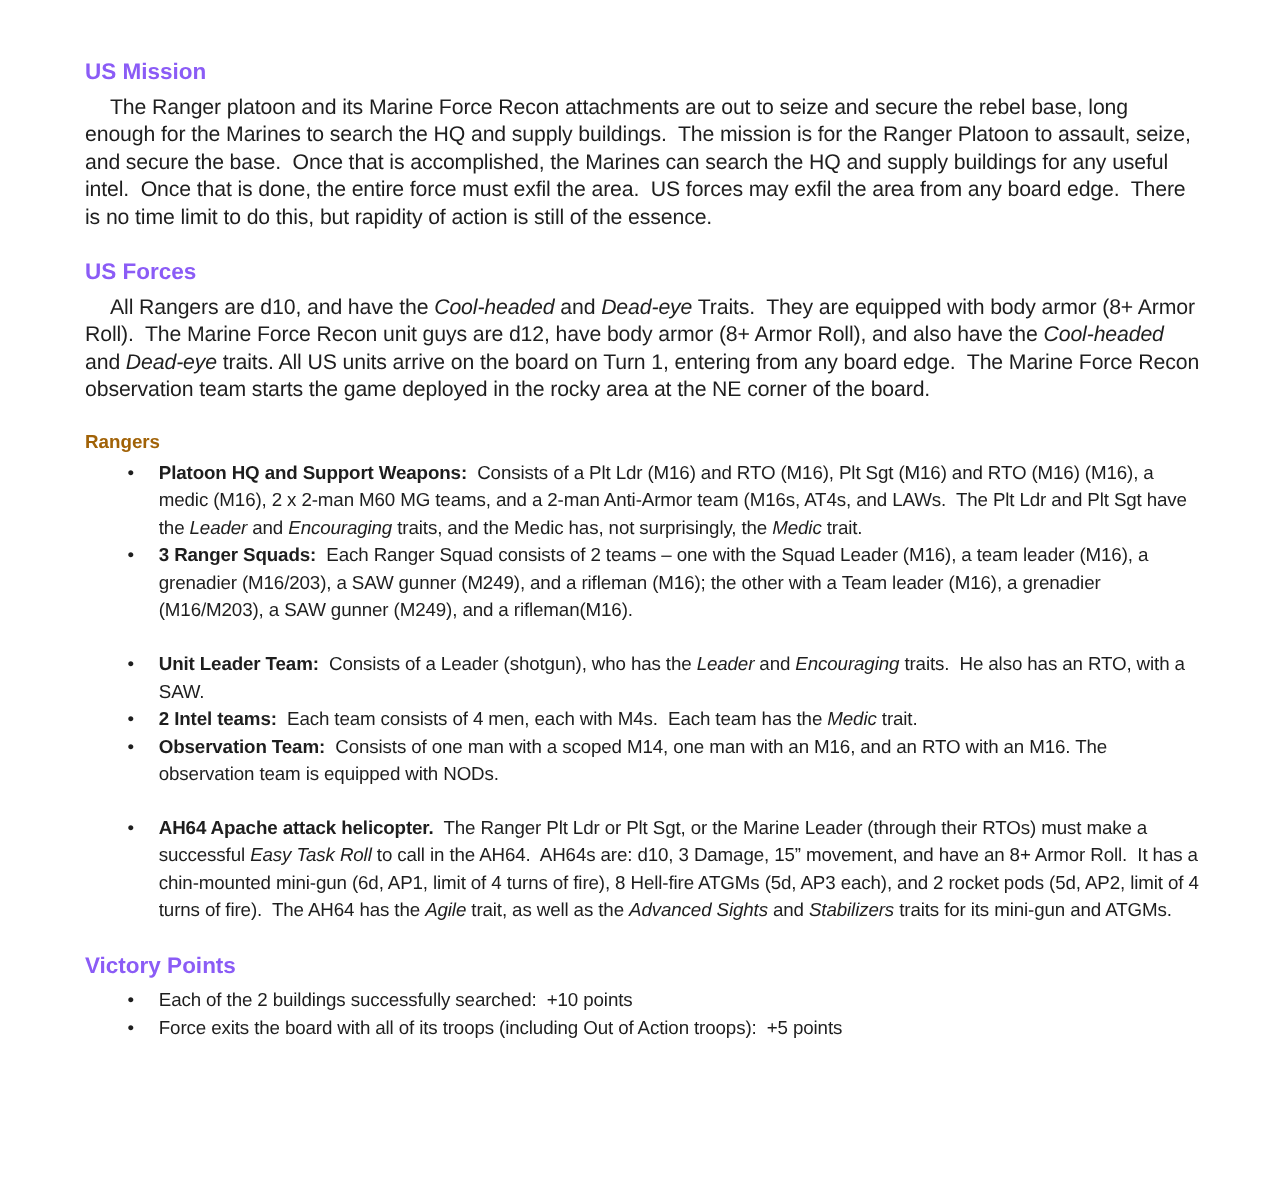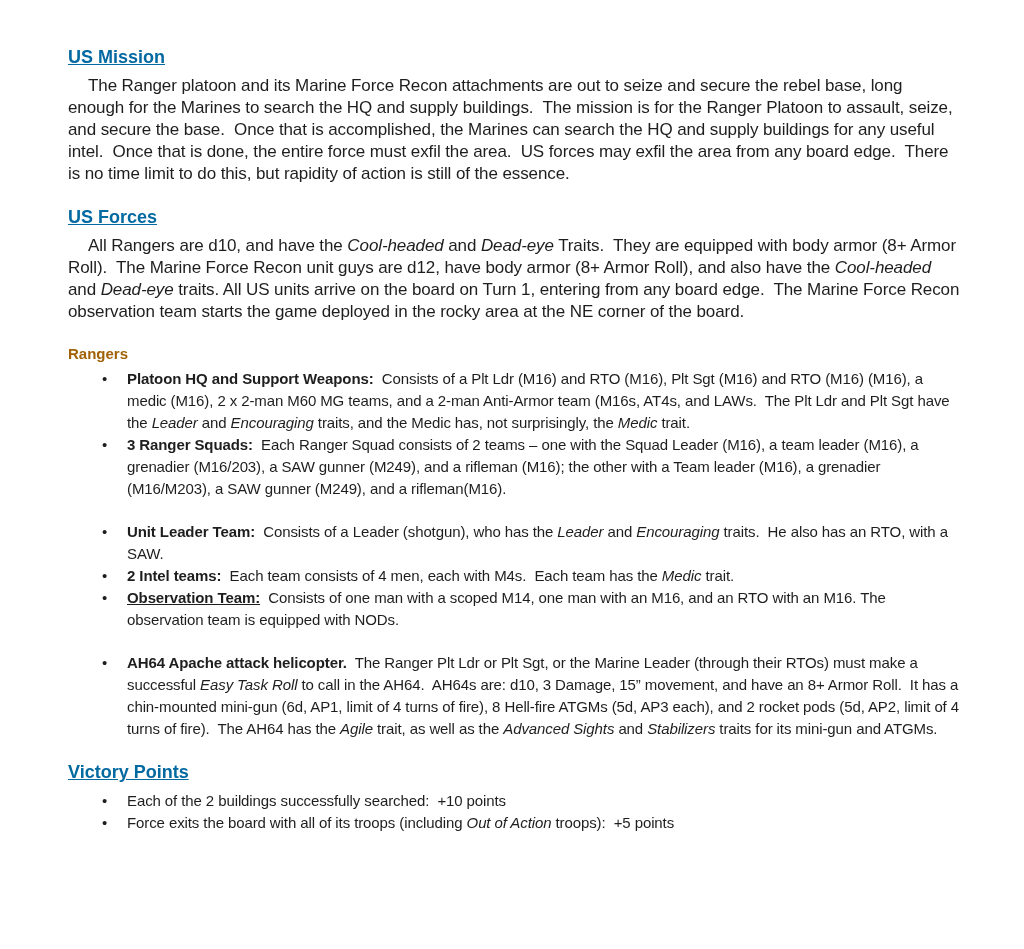--- a/index.html
+++ b/index.html
@@ -21,23 +21,22 @@
     top: 46px;
     width: 892px;
   }
   .section {
     margin: 0 0 21px 0;
   }
   .h-large {
     font-size: 18px;
     line-height: 22px;
     font-weight: bold;
-    color: #0369a1;
+    color: #8b5cf6;
     margin: 0 0 7px 0;
-    text-decoration: underline;
   }
   .h-small {
     font-size: 15px;
     line-height: 20px;
     font-weight: bold;
     color: #a16207;
     margin: 0 0 4px 0;
   }
   .para {
     font-size: 17px;
@@ -100,21 +99,21 @@
       <div class="bullet-row">
         <span class="bullet-glyph">•</span>
         <span class="bullet-text"><span style="font-weight: bold;">Unit Leader Team:</span><span>  Consists of a Leader (shotgun), who has the </span><span style="font-style: italic;">Leader</span><span> and </span><span style="font-style: italic;">Encouraging</span><span> traits.  He also has an RTO, with a SAW.</span></span>
       </div>
       <div class="bullet-row">
         <span class="bullet-glyph">•</span>
         <span class="bullet-text"><span style="font-weight: bold;">2 Intel teams:</span><span>  Each team consists of 4 men, each with M4s.  Each team has the </span><span style="font-style: italic;">Medic</span><span> trait.</span></span>
       </div>
       <div class="bullet-row">
         <span class="bullet-glyph">•</span>
-        <span class="bullet-text"><span style="font-weight: bold; text-decoration: underline;">Observation Team:</span><span>  Consists of one man with a scoped M14, one man with an M16, and an RTO with an M16. The observation team is equipped with NODs.</span></span>
+        <span class="bullet-text"><span style="font-weight: bold;">Observation Team:</span><span>  Consists of one man with a scoped M14, one man with an M16, and an RTO with an M16. The observation team is equipped with NODs.</span></span>
       </div>
     </div>
   </div>
 
   <div class="section">
     <div class="bullets">
       <div class="bullet-row">
         <span class="bullet-glyph">•</span>
         <span class="bullet-text"><span style="font-weight: bold;">AH64 Apache attack helicopter.</span><span>  The Ranger Plt Ldr or Plt Sgt, or the Marine Leader (through their RTOs) must make a successful </span><span style="font-style: italic;">Easy Task Roll</span><span> to call in the AH64.  AH64s are: d10, 3 Damage, 15” movement, and have an 8+ Armor Roll.  It has a chin-mounted mini-gun (6d, AP1, limit of 4 turns of fire), 8 Hell-fire ATGMs (5d, AP3 each), and 2 rocket pods (5d, AP2, limit of 4 turns of fire).  The AH64 has the </span><span style="font-style: italic;">Agile</span><span> trait, as well as the </span><span style="font-style: italic;">Advanced Sights</span><span> and </span><span style="font-style: italic;">Stabilizers</span><span> traits for its mini-gun and ATGMs.</span></span>
       </div>
@@ -123,18 +122,18 @@
 
   <div class="section">
     <div class="h-large">Victory Points</div>
     <div class="bullets">
       <div class="bullet-row">
         <span class="bullet-glyph">•</span>
         <span class="bullet-text"><span>Each of the 2 buildings successfully searched:  +10 points</span></span>
       </div>
       <div class="bullet-row">
         <span class="bullet-glyph">•</span>
-        <span class="bullet-text"><span>Force exits the board with all of its troops (including </span><span style="font-style: italic;">Out of Action</span><span> troops):  +5 points</span></span>
+        <span class="bullet-text"><span>Force exits the board with all of its troops (including </span><span style="">Out of Action</span><span> troops):  +5 points</span></span>
       </div>
     </div>
   </div>
 
 </div>
 
 </body></html>

